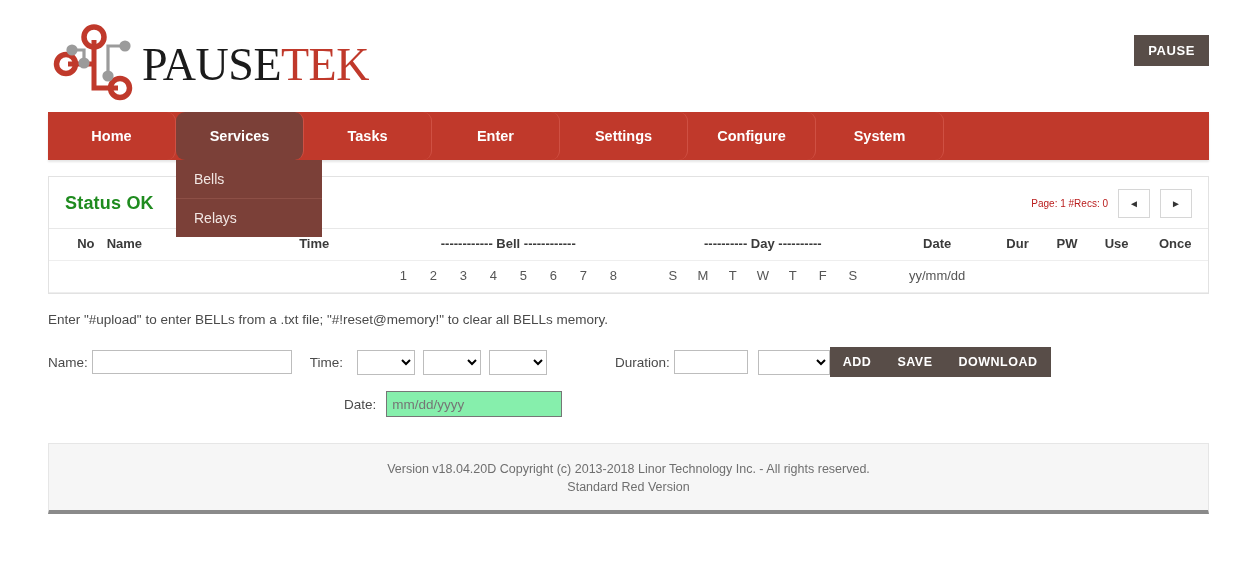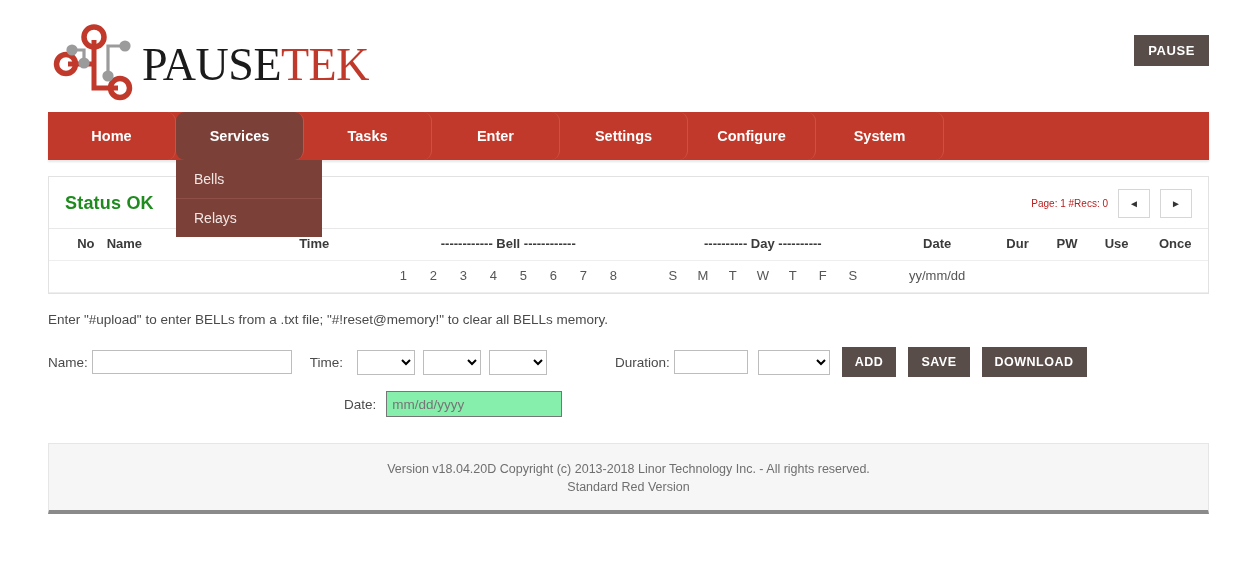--- a/index.html
+++ b/index.html
@@ -207,21 +207,20 @@
   .gap-sm { width: 10px; }
   .act-btn {
     background: #584d48;
     color: #ffffff;
     border: none;
     font-family: "Liberation Sans", sans-serif;
     font-size: 12.5px;
     font-weight: bold;
     letter-spacing: 0.5px;
     padding: 8px 13px;
-    margin-left: 12px;
     cursor: pointer;
   }
   .daterow {
     margin: 14px 48px 0 48px;
     display: flex;
     align-items: center;
     font-size: 13.5px;
     color: #4a4a4a;
     padding-left: 296px;
   }

